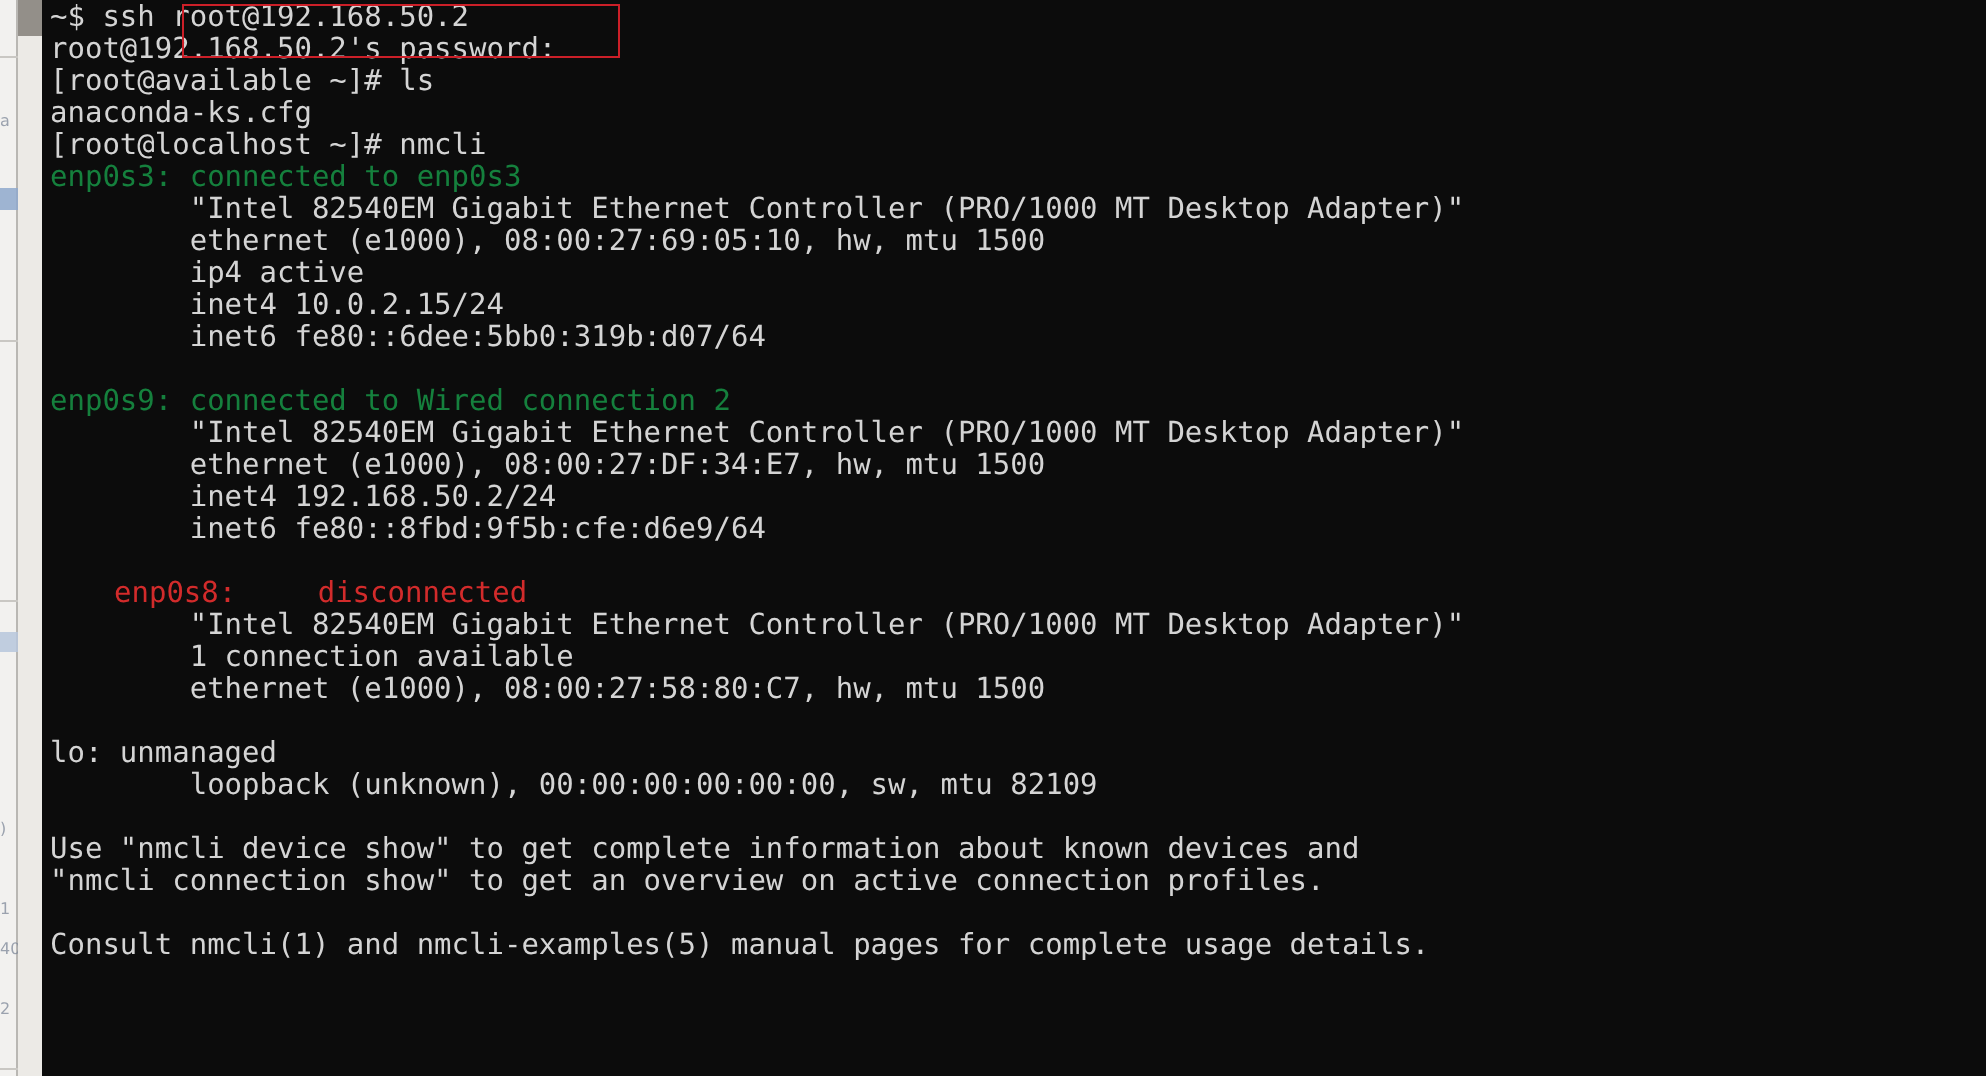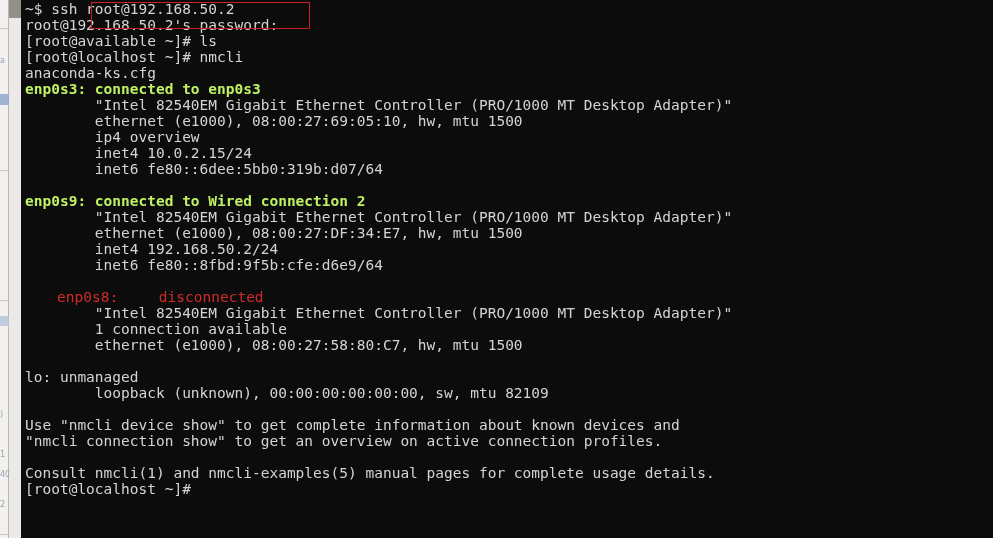--- a/index.html
+++ b/index.html
@@ -124,21 +124,21 @@
     font-size: 14.5px;
     letter-spacing: 0px;
     white-space: pre;
     color: #cfcfcf;
     padding-left: 4px;
     font-family: "DejaVu Sans Mono", "Liberation Mono", monospace;
   }
   .line.blank { color: transparent; }
 
   .c-white   { color: #d4d4d4; }
-  .c-green   { color: #bef264; font-weight: bold; }
+  .c-green   { color: #15803d; }
   .c-red     { color: #d22b2b; margin-left: 32px; }
 
   
   #red-box {
     position: absolute;
     left: 70px;
     top: 2px;
     width: 219px;
     height: 27px;
     border: 1px solid #cc1f28;
@@ -186,26 +186,26 @@
     <div class="thin" style="top:418px"></div>
     <div class="thin" style="top:470px"></div>
     <div class="thin" style="top:516px"></div>
   </div>
 
   <div id="terminal">
     <div id="term-body">
         <div class="line"><span class="c-white">~$ ssh root@192.168.50.2</span></div>
         <div class="line"><span class="c-white">root@192.168.50.2's password:</span></div>
         <div class="line"><span class="c-white">[root@available ~]# ls</span></div>
+        <div class="line"><span class="c-white">anaconda-ks.cfg</span></div>
         <div class="line"><span class="c-white">[root@localhost ~]# nmcli</span></div>
-        <div class="line"><span class="c-white">anaconda-ks.cfg</span></div>
         <div class="line"><span class="c-green">enp0s3:</span><span class="c-green"> connected to enp0s3</span></div>
         <div class="line"><span class="c-white">        "Intel 82540EM Gigabit Ethernet Controller (PRO/1000 MT Desktop Adapter)"</span></div>
         <div class="line"><span class="c-white">        ethernet (e1000), 08:00:27:69:05:10, hw, mtu 1500</span></div>
-        <div class="line"><span class="c-white">        ip4 overview</span></div>
+        <div class="line"><span class="c-white">        ip4 active</span></div>
         <div class="line"><span class="c-white">        inet4 10.0.2.15/24</span></div>
         <div class="line"><span class="c-white">        inet6 fe80::6dee:5bb0:319b:d07/64</span></div>
         <div class="line blank"> </div>
         <div class="line"><span class="c-green">enp0s9:</span><span class="c-green"> connected to Wired connection 2</span></div>
         <div class="line"><span class="c-white">        "Intel 82540EM Gigabit Ethernet Controller (PRO/1000 MT Desktop Adapter)"</span></div>
         <div class="line"><span class="c-white">        ethernet (e1000), 08:00:27:DF:34:E7, hw, mtu 1500</span></div>
         <div class="line"><span class="c-white">        inet4 192.168.50.2/24</span></div>
         <div class="line"><span class="c-white">        inet6 fe80::8fbd:9f5b:cfe:d6e9/64</span></div>
         <div class="line blank"> </div>
         <div class="line"><span class="c-red">enp0s8:</span><span class="c-red"> disconnected</span></div>
@@ -213,19 +213,18 @@
         <div class="line"><span class="c-white">        1 connection available</span></div>
         <div class="line"><span class="c-white">        ethernet (e1000), 08:00:27:58:80:C7, hw, mtu 1500</span></div>
         <div class="line blank"> </div>
         <div class="line"><span class="c-white">lo: unmanaged</span></div>
         <div class="line"><span class="c-white">        loopback (unknown), 00:00:00:00:00:00, sw, mtu 82109</span></div>
         <div class="line blank"> </div>
         <div class="line"><span class="c-white">Use "nmcli device show" to get complete information about known devices and</span></div>
         <div class="line"><span class="c-white">"nmcli connection show" to get an overview on active connection profiles.</span></div>
         <div class="line blank"> </div>
         <div class="line"><span class="c-white">Consult nmcli(1) and nmcli-examples(5) manual pages for complete usage details.</span></div>
-        <div class="line"><span class="c-white">[root@localhost ~]#</span></div>
       </div>
 
     <div id="red-box"></div>
   </div>
 
 </div>
 
 </body></html>

